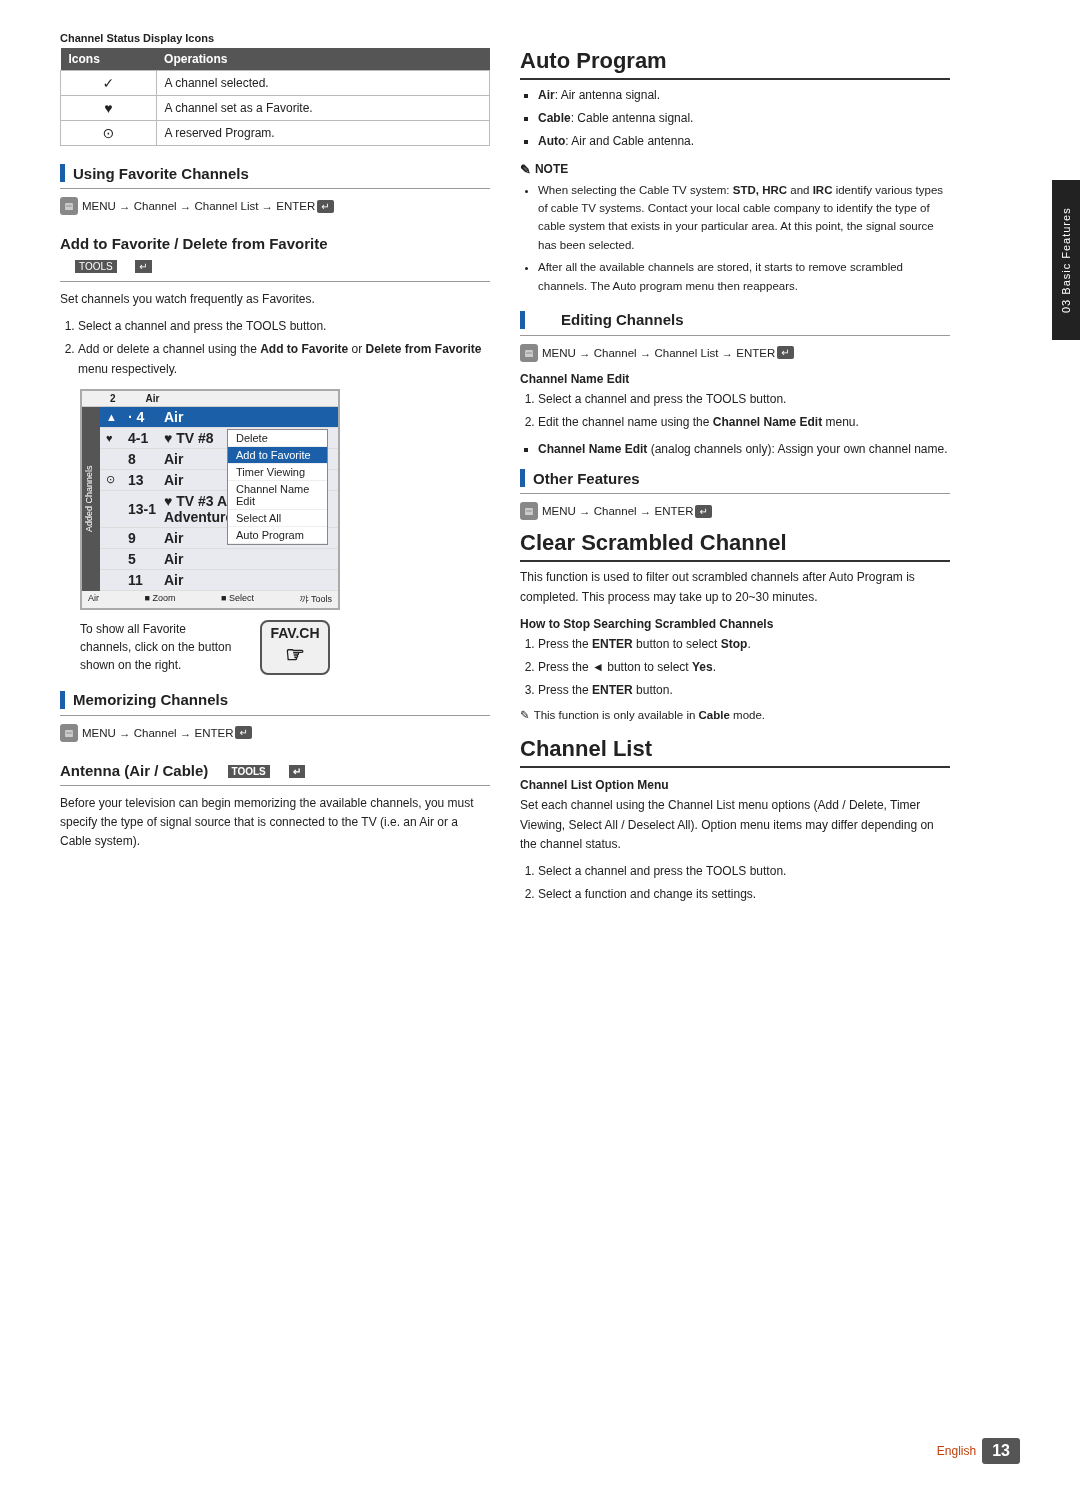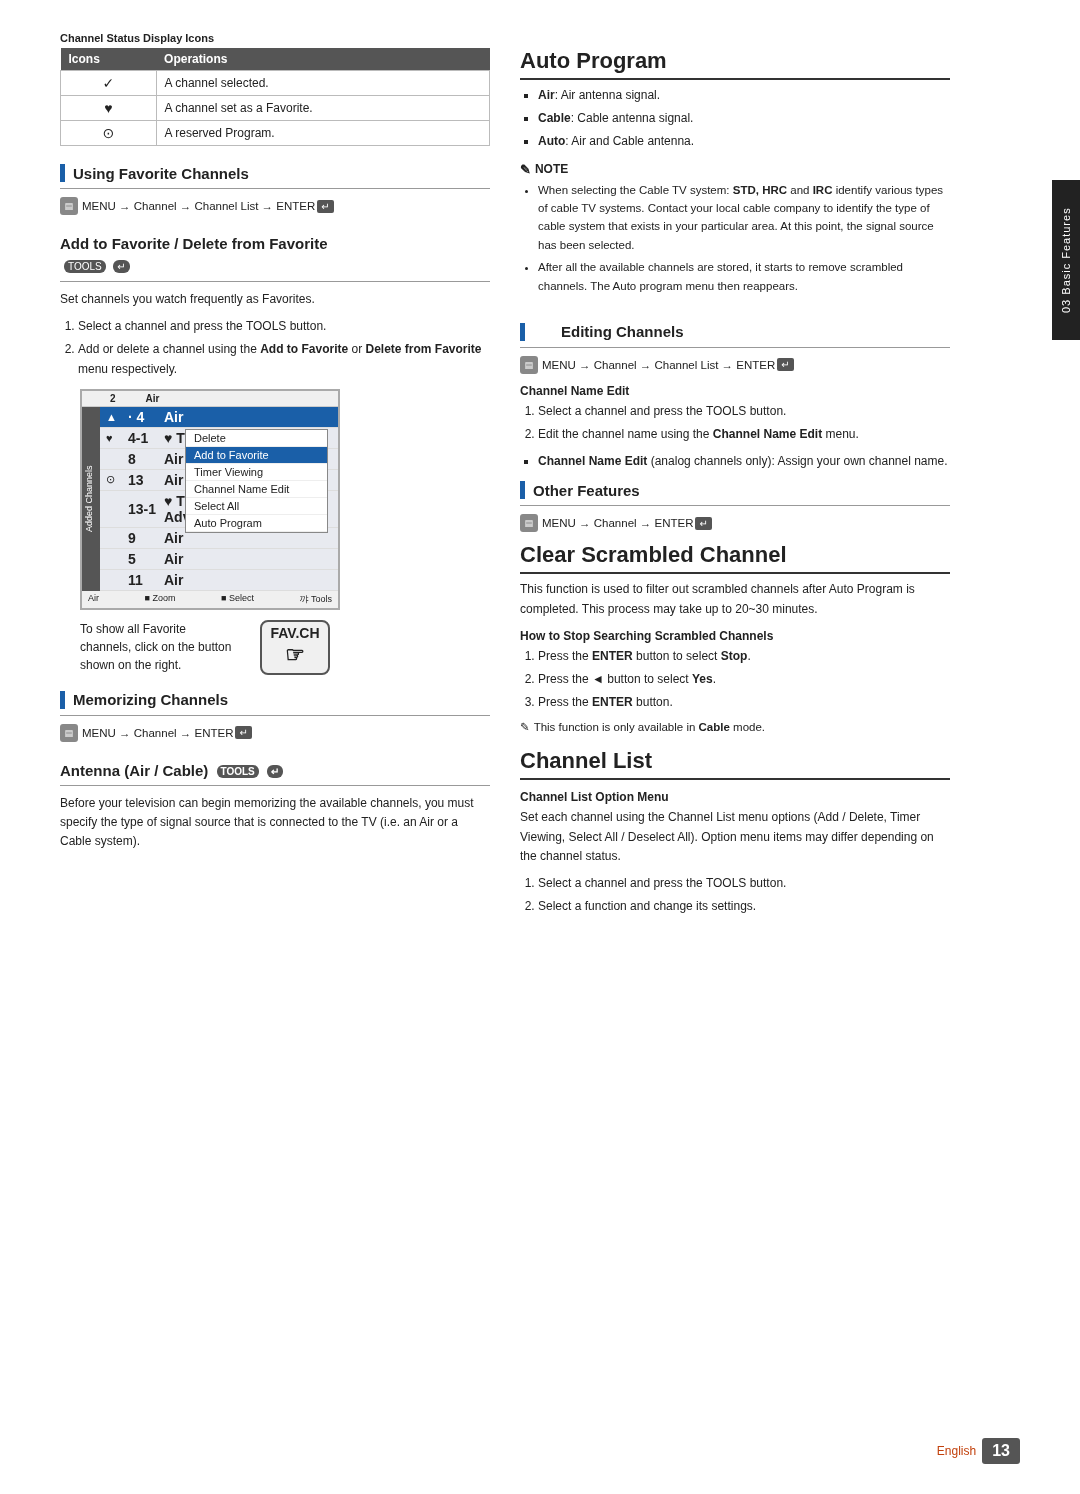--- a/index.html
+++ b/index.html
@@ -146,23 +146,23 @@
       line-height: 18px;
       margin-right: 2px;
     }
 
     .tools-badge {
       display: inline-block;
       background: #555;
       color: #fff;
       font-size: 10px;
       padding: 1px 4px;
-      border-radius: 6px;
+      border-radius: 0;
       vertical-align: middle;
-      margin-left: 4px;
+      margin-left: 15px;
     }
 
     .enter-badge {
       display: inline-block;
       background: #555;
       color: #fff;
       font-size: 10px;
       padding: 1px 4px;
       border-radius: 2px;
       vertical-align: middle;
@@ -266,21 +266,21 @@
       flex: 1;
     }
 
     .popup-menu {
       position: absolute;
       right: 10px;
       top: 38px;
       background: #fff;
       border: 1px solid #888;
       z-index: 10;
-      width: 143px;
+      width: 101px;
     }
 
     .popup-menu-item {
       padding: 2px 8px;
       font-size: 11px;
       border-bottom: 1px solid #eee;
       cursor: pointer;
     }
 
     .popup-menu-item.selected {
@@ -582,21 +582,21 @@
       <div class="note-title">
         <span class="note-pencil">✎</span>
         <span>NOTE</span>
       </div>
       <ul id="note-list">
           <li style="margin-bottom: 4px;">When selecting the Cable TV system: <strong>STD, HRC</strong> and <strong>IRC</strong> identify various types of cable TV systems. Contact your local cable company to identify the type of cable system that exists in your particular area. At this point, the signal source has been selected.</li>
           <li style="margin-bottom: 4px;">After all the available channels are stored, it starts to remove scrambled channels. The Auto program menu then reappears.</li>
         </ul>
     </div>
 
-    <div class="section-header" style="margin-top:28px;gap:36px;">
+    <div class="section-header" style="margin-top:16px;gap:36px;">
       <span class="section-bar"></span>
       <span class="section-title">Editing Channels</span>
     </div>
     <hr class="section-line">
 
     <div class="menu-path">
       <span class="menu-icon">▤</span>
       <span>MENU → Channel → Channel List → ENTER</span>
       <span class="enter-badge">↵</span>
     </div>

